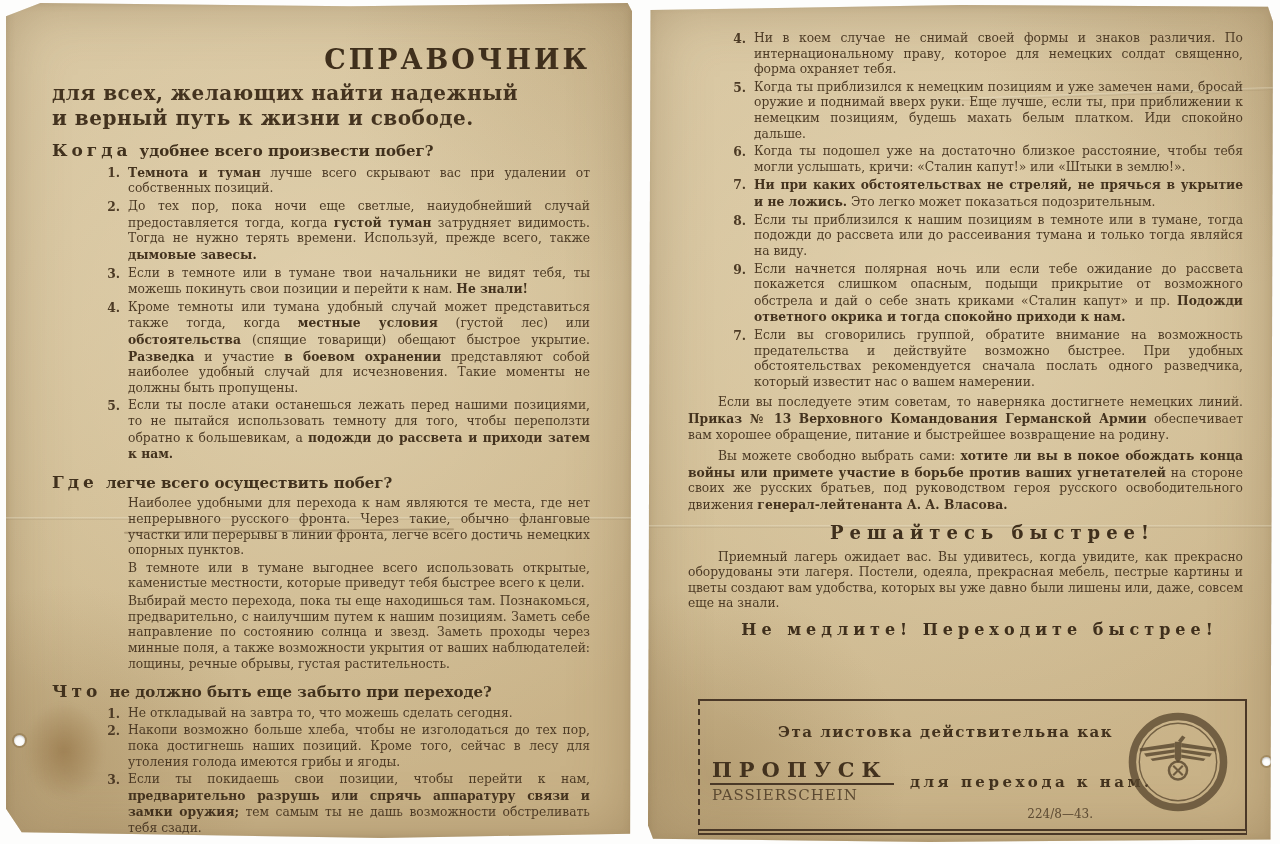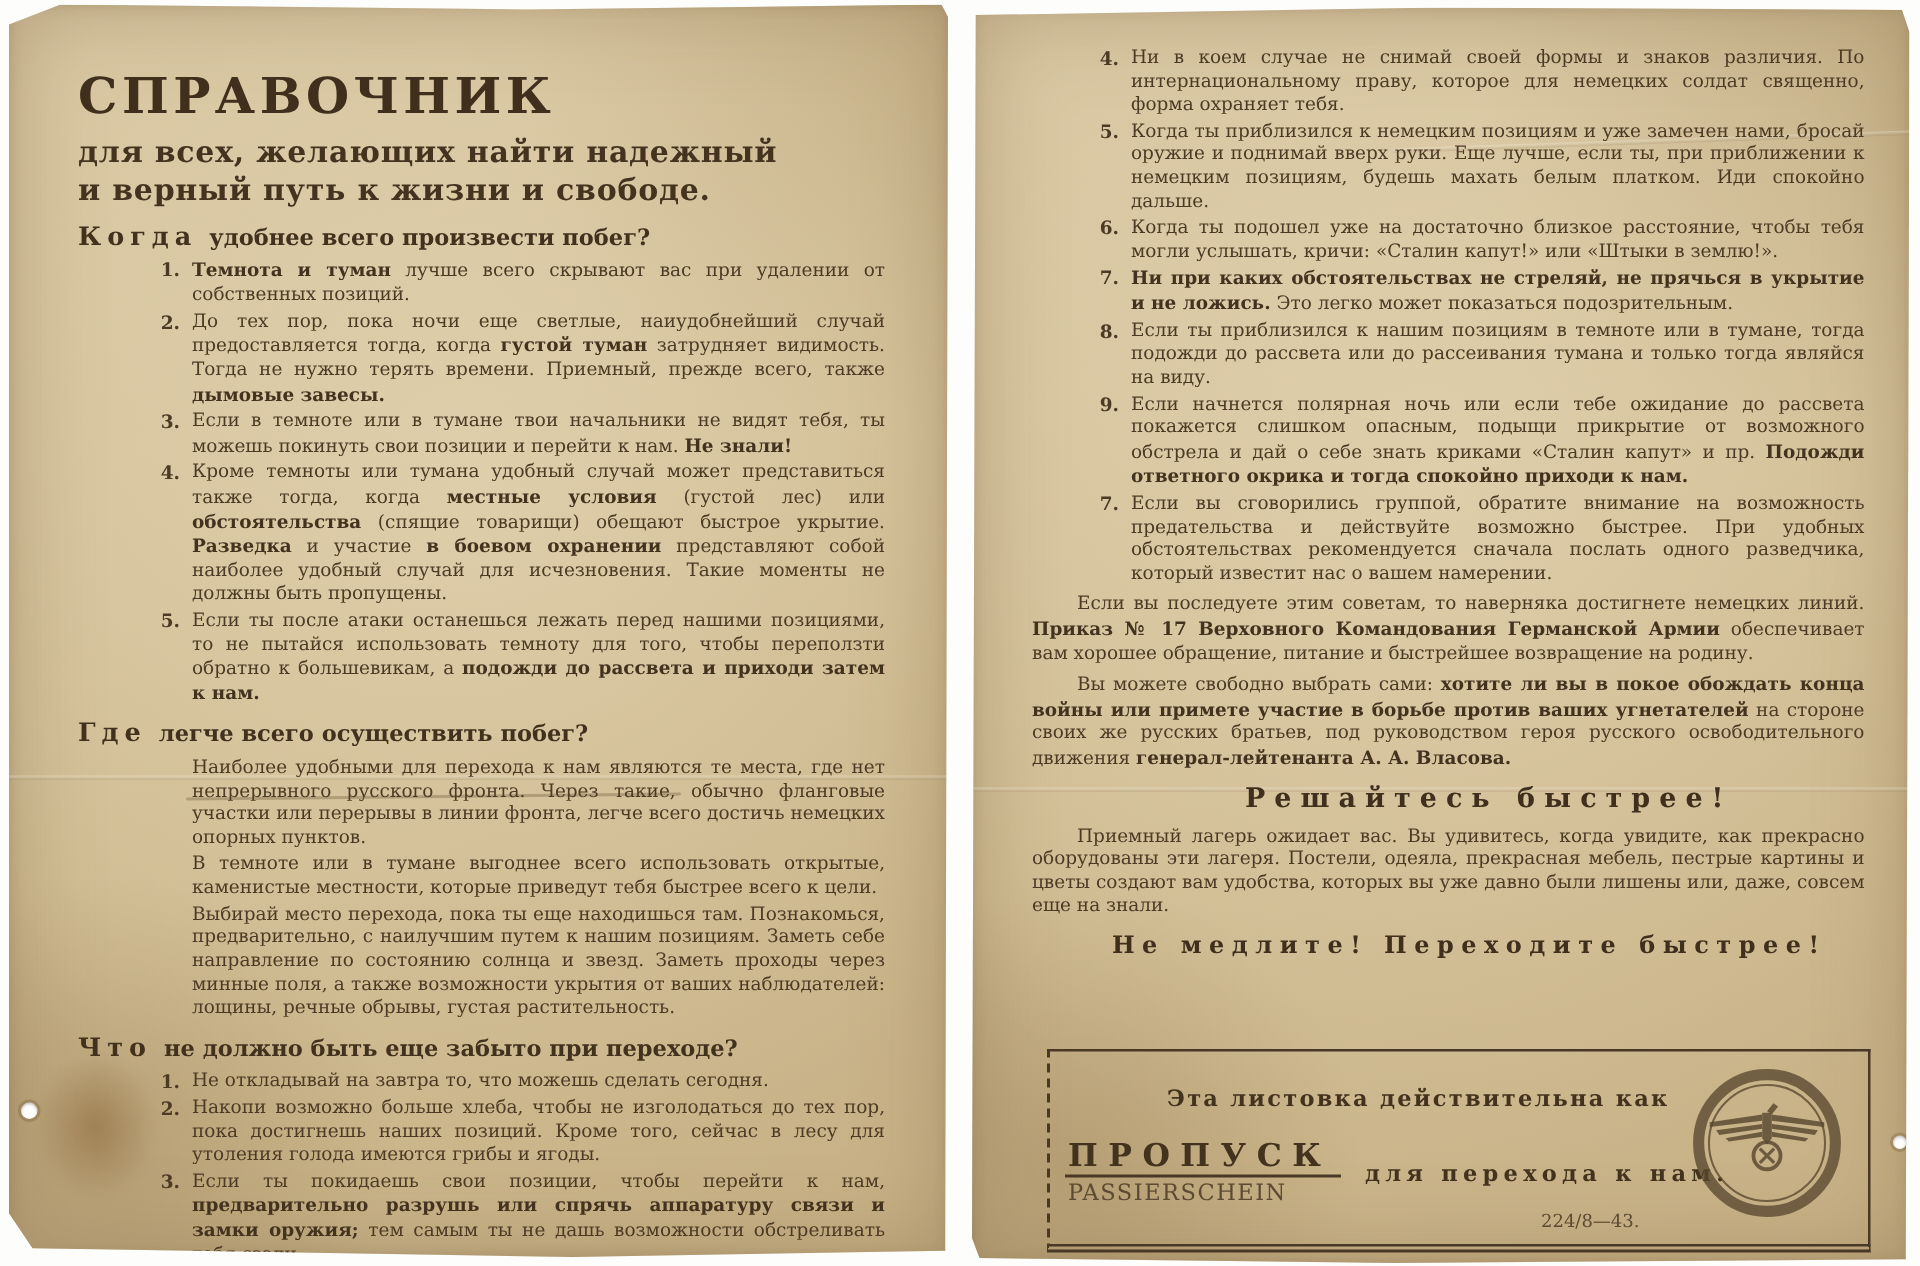--- a/index.html
+++ b/index.html
@@ -11,21 +11,21 @@
       radial-gradient(45% 32% at 10% 92%, rgba(125,96,52,.28), transparent 70%),
       radial-gradient(55% 40% at 92% 6%, rgba(140,110,65,.16), transparent 70%),
       linear-gradient(152deg,#d8c6a1 0%,#d0bc93 45%,#c7b085 100%);
     box-shadow: inset 0 0 60px rgba(108,83,46,.34), inset 0 0 9px rgba(108,83,46,.25), 0 0 5px rgba(0,0,0,.22);}
   .page-left{left:6px;top:3px;width:626px;height:835px;
     clip-path:polygon(0% 1.6%,5.5% 0%,55% .4%,99.3% 0%,100% 1%,99.7% 99.5%,60% 100%,2.5% 99.3%,0% 96.5%);}
   .page-right{left:648px;top:5px;width:625px;height:837px;
     clip-path:polygon(.4% .6%,50% 0%,99.2% .2%,100% 2%,99.6% 99.7%,45% 100%,.8% 99.6%,0% 98%);}
   .content{position:absolute;inset:0;padding:40px 42px 0 46px;}
   .content-r{position:absolute;inset:0;padding:26px 30px 0 34px;}
-  .doc-title{margin:0;text-align:left;font-size:33px;font-weight:bold;letter-spacing:3px;color:#3f2f1c;}
+  .doc-title{margin:0;text-align:right;font-size:27px;font-weight:bold;letter-spacing:3px;color:#3f2f1c;}
   .subtitle{margin:4px 0 2px 0;text-align:left;font-size:20px;line-height:25px;font-weight:bold;color:#44331f;letter-spacing:.5px;}
   .h-sec{font-weight:bold;font-size:15px;margin:9px 0 3px 0;color:#41311d;}
   .h-sec .hw{font-size:17px;letter-spacing:4px;margin-right:8px;}
   .bodytext{font-size:12.3px;line-height:1.27;}
   ol.items{list-style:none;margin:0 0 0 42px;padding:0;}
   ol.items-r{list-style:none;margin:0;padding:0 0 0 34px;}
   .it{display:flex;margin-bottom:2px;}
   .num{flex:none;width:26px;text-align:right;margin-right:8px;font-weight:bold;}
   .num-r{flex:none;width:30px;text-align:right;margin-right:8px;}
   .tx{text-align:justify;}
@@ -73,21 +73,21 @@
       <div class="h-sec">
         <span class="hw">Когда</span><span>удобнее всего произвести побег?</span>
       </div>
       <ol class="items">
         <li class="it">
           <span class="num">1.</span>
           <span class="tx"><b>Темнота и туман</b><span> лучше всего скрывают вас при удалении от собственных позиций.</span></span>
         </li>
         <li class="it">
           <span class="num">2.</span>
-          <span class="tx"><span>До тех пор, пока ночи еще светлые, наиудобнейший случай предоставляется тогда, когда </span><b>густой туман</b><span> затрудняет видимость. Тогда не нужно терять времени. Приемный, прежде всего, также </span><b>дымовые завесы.</b></span>
+          <span class="tx"><span>До тех пор, пока ночи еще светлые, наиудобнейший случай предоставляется тогда, когда </span><b>густой туман</b><span> затрудняет видимость. Тогда не нужно терять времени. Используй, прежде всего, также </span><b>дымовые завесы.</b></span>
         </li>
         <li class="it">
           <span class="num">3.</span>
           <span class="tx"><span>Если в темноте или в тумане твои начальники не видят тебя, ты можешь покинуть свои позиции и перейти к нам. </span><b>Не знали!</b></span>
         </li>
         <li class="it">
           <span class="num">4.</span>
           <span class="tx"><span>Кроме темноты или тумана удобный случай может представиться также тогда, когда </span><b>местные условия</b><span> (густой лес) или </span><b>обстоятельства</b><span> (спящие товарищи) обещают быстрое укрытие. </span><b>Разведка</b><span> и участие </span><b>в боевом охранении</b><span> представляют собой наиболее удобный случай для исчезновения. Такие моменты не должны быть пропущены.</span></span>
         </li>
         <li class="it">
@@ -156,21 +156,21 @@
           <span class="num num-r" style="font-weight:bold">9.</span>
           <span class="tx"><span>Если начнется полярная ночь или если тебе ожидание до рассвета покажется слишком опасным, подыщи прикрытие от возможного обстрела и дай о себе знать криками «Сталин капут» и пр. </span><b>Подожди ответного окрика и тогда спокойно приходи к нам.</b></span>
         </li>
         <li class="it">
           <span class="num num-r" style="font-weight:bold">7.</span>
           <span class="tx"><span>Если вы сговорились группой, обратите внимание на возможность предательства и действуйте возможно быстрее. При удобных обстоятельствах рекомендуется сначала послать одного разведчика, который известит нас о вашем намерении.</span></span>
         </li>
       </ol>
 
       <p class="flowp">
-        <span>Если вы последуете этим советам, то наверняка достигнете немецких линий. </span><b>Приказ № 17 Верховного Командования Германской Армии</b><span> обеспечивает вам хорошее обращение, питание и быстрейшее возвращение на родину.</span>
+        <span>Если вы последуете этим советам, то наверняка достигнете немецких линий. </span><b>Приказ № 13 Верховного Командования Германской Армии</b><span> обеспечивает вам хорошее обращение, питание и быстрейшее возвращение на родину.</span>
       </p>
       <p class="flowp">
         <span>Вы можете свободно выбрать сами: </span><b>хотите ли вы в покое обождать конца войны или примете участие в борьбе против ваших угнетателей</b><span> на стороне своих же русских братьев, под руководством героя русского освободительного движения </span><b>генерал-лейтенанта А. А. Власова.</b>
       </p>
 
       <div class="h-center">Решайтесь быстрее!</div>
 
       <p class="flowp">
         <span>Приемный лагерь ожидает вас. Вы удивитесь, когда увидите, как прекрасно оборудованы эти лагеря. Постели, одеяла, прекрасная мебель, пестрые картины и цветы создают вам удобства, которых вы уже давно были лишены или, даже, совсем еще на знали.</span>
       </p>

